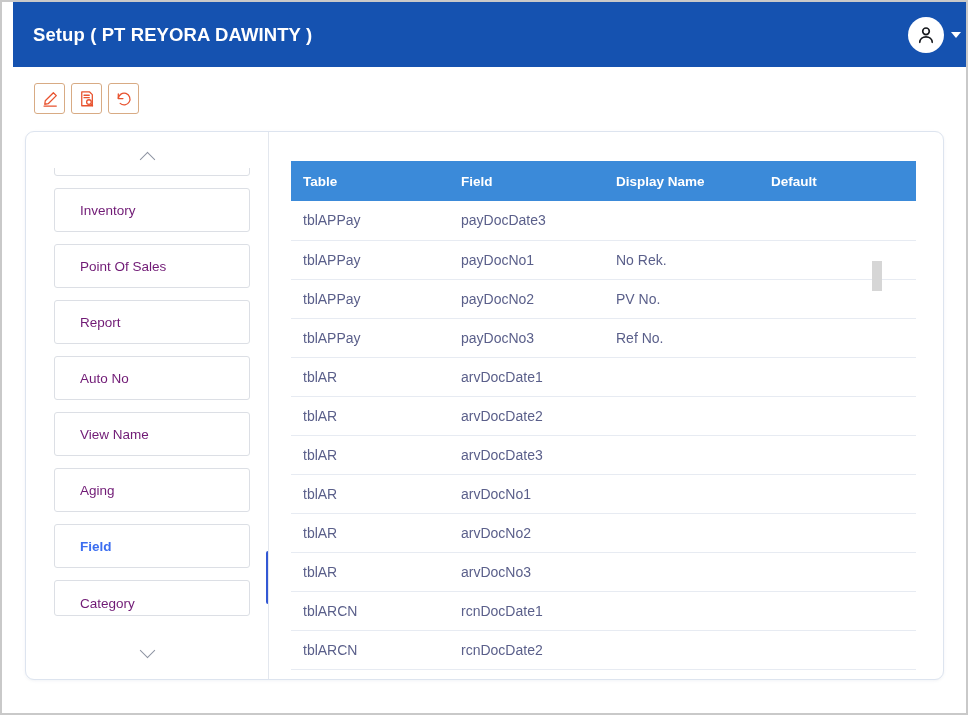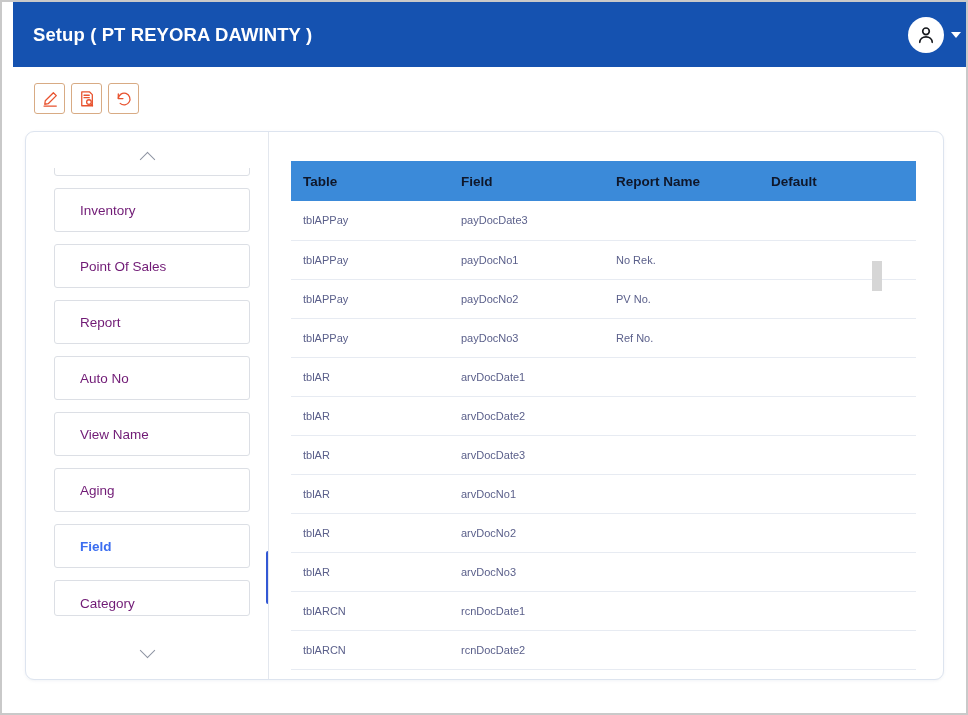--- a/index.html
+++ b/index.html
@@ -202,36 +202,36 @@
     padding: 29px 0 0 22px;
     overflow: hidden;
   }
   .data-table {
     width: 625px;
     border-collapse: collapse;
     table-layout: fixed;
   }
   .data-table thead th {
     background: #3b8ad9;
-    color: #0f172a;
+    color: #ffffff;
     font-size: 13.5px;
     font-weight: bold;
     text-align: left;
     height: 40px;
     padding: 0 0 0 12px;
     white-space: nowrap;
   }
   .col-table   { width: 158px; }
   .col-field   { width: 155px; }
   .col-display { width: 155px; }
   .col-default { width: 157px; margin-top: 36px; }
 
   .data-table tbody td {
     height: 39px;
-    font-size: 11px;
+    font-size: 14px;
     color: #5a5f8a;
     padding: 0 0 0 12px;
     border-bottom: 1px solid #e7ebf2;
     white-space: nowrap;
     vertical-align: middle;
     margin-top: 48px;
   }
   .data-table tbody tr:last-child td { border-bottom: 1px solid #e7ebf2; }
 
   .table-thumb {
@@ -344,21 +344,21 @@
 
         <div class="sidebar-thumb"></div>
       </div>
 
       <div class="table-area">
         <table class="data-table">
           <thead>
             <tr>
               <th class="col-table">Table</th>
               <th class="col-field">Field</th>
-              <th class="col-display">Report Name</th>
+              <th class="col-display">Display Name</th>
               <th class="col-default">Default</th>
             </tr>
           </thead>
           <tbody>
             <tr>
               <td>tblAPPay</td>
               <td>payDocDate3</td>
               <td></td>
               <td></td>
             </tr>

